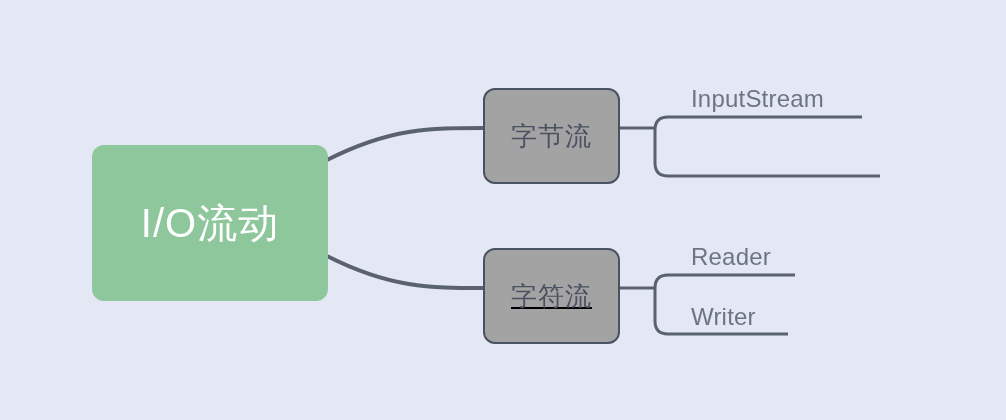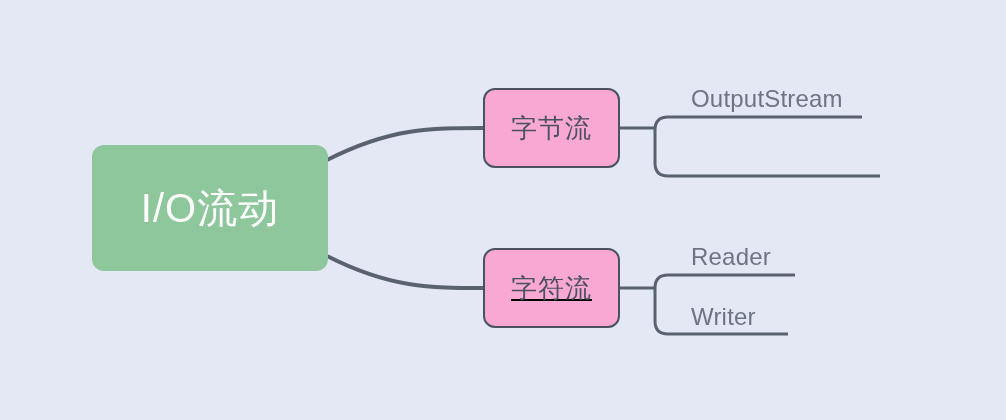--- a/index.html
+++ b/index.html
@@ -28,35 +28,35 @@
     position: absolute;
     box-sizing: border-box;
     display: flex;
     align-items: center;
     justify-content: center;
   }
   .root-node {
     left: 92px;
     top: 145px;
     width: 236px;
-    height: 126px;
+    height: 156px;
     background: #8fc79d;
     border-radius: 12px;
   }
   .root-label {
     color: #ffffff;
     font-size: 40px;
     letter-spacing: 1px;
     line-height: 1;
     white-space: nowrap;
   }
   .branch-node {
     width: 137px;
-    height: 80px;
-    background: #f9a8d4;
+    height: 96px;
+    background: #a3a3a3;
     border: 2px solid #4a5160;
     border-radius: 12px;
   }
   .branch-node-1 { left: 483px; top: 88px; }
   .branch-node-2 { left: 483px; top: 248px; text-decoration: underline; }
   .branch-label {
     color: #4a5160;
     font-size: 26px;
     letter-spacing: 1px;
     white-space: nowrap;
@@ -98,20 +98,20 @@
   </div>
 
   <div class="node-box branch-node branch-node-1">
     <span class="branch-label">字节流</span>
   </div>
 
   <div class="node-box branch-node branch-node-2">
     <span class="branch-label">字符流</span>
   </div>
 
-  <span class="leaf-label leaf-inputstream">OutputStream</span>
+  <span class="leaf-label leaf-inputstream">InputStream</span>
 
 
   <span class="leaf-label leaf-writer">Writer</span>
 
   <span class="leaf-label leaf-reader">Reader</span>
 
 </div>
 
 </body></html>

